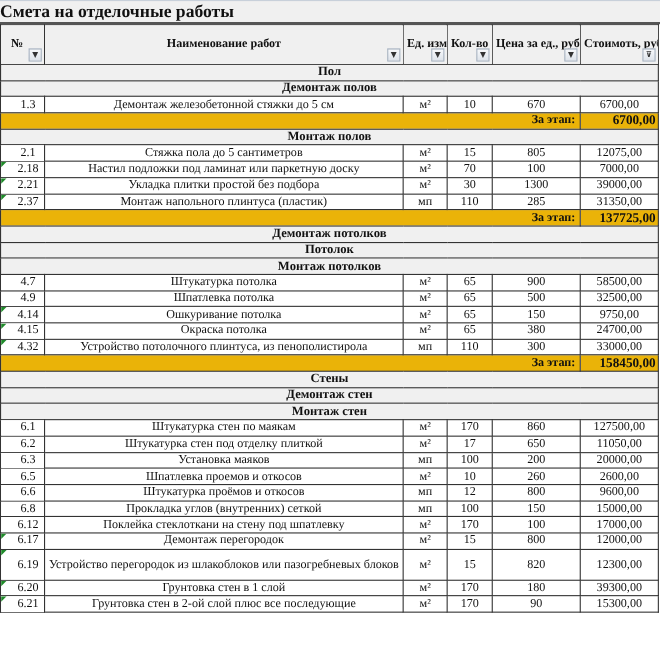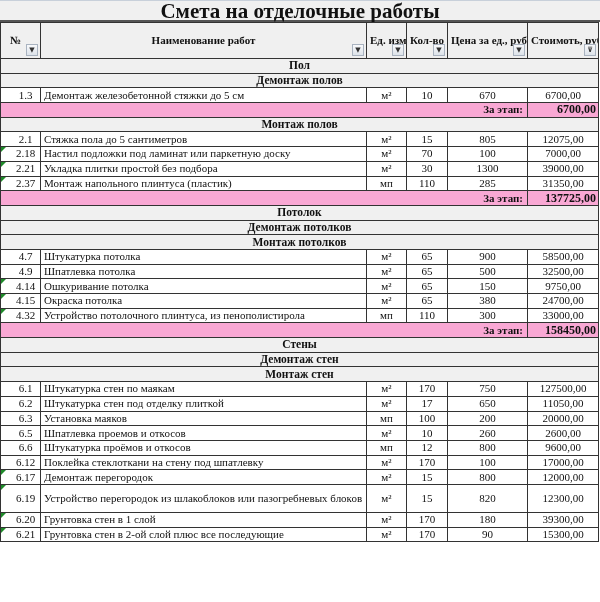--- a/index.html
+++ b/index.html
@@ -4,21 +4,21 @@
 <style>
   * { box-sizing: border-box; margin: 0; padding: 0; }
   html, body { width: 600px; height: 602px; overflow: hidden; background: #ffffff; }
   body { font-family: "Liberation Serif", "DejaVu Serif", serif; color: #111; position: relative; }
 
   .sheet { position: absolute; left: 0; top: 0; width: 600px; height: 602px; background: #ffffff; }
 
   .title {
     position: absolute; left: 0; top: 0; width: 600px; height: 22px;
     background: #f0f0f0; border-top: 1px solid #c8d0da; border-bottom: 2px solid #555;
-    text-align: center; font-weight: bold; font-size: 21px; line-height: 20px;
+    font-weight: bold; font-size: 16px; line-height: 20px;
   }
 
   table.grid {
     position: absolute; left: 0; top: 22px; width: 598px;
     border-collapse: collapse; table-layout: fixed;
     font-size: 11px;
   }
   table.grid td, table.grid th {
     border: 1px solid #333; padding: 0 3px; height: 14.7px; line-height: 13px;
     overflow: hidden; white-space: nowrap; vertical-align: middle;
@@ -41,30 +41,30 @@
     background: linear-gradient(#f8f9fb, #dde3ea); border: 1px solid #a9b3c0;
     font-size: 7px; line-height: 10px; text-align: center; color: #333;
     font-family: "DejaVu Sans", sans-serif;
   }
 
   tr.section td { background: #f0f0f0; text-align: center; font-weight: bold; font-size: 11.5px; border-left: none; border-right: none; margin-left: 24px; }
   tr.section td { border-left: 1px solid #333; border-right: 1px solid #333; }
 
   tr.item td { background: #ffffff; font-size: 11px; }
   tr.item td.no { text-align: center; position: relative; padding-left: 13px; }
-  tr.item td.name { text-align: left; }
+  tr.item td.name { text-align: center; }
   tr.item td.unit, tr.item td.qty, tr.item td.price, tr.item td.cost { text-align: center; }
   tr.item.tall td { height: 28px; }
 
   .note {
     position: absolute; left: 0; top: 0; width: 0; height: 0;
     border-top: 5px solid #1f8a2a; border-right: 5px solid transparent;
   }
 
-  tr.stage td { background: #f9a8d4; font-weight: bold; }
+  tr.stage td { background: #eab308; font-weight: bold; }
   tr.stage td.stage-label { text-align: right; font-size: 11px; padding-right: 4px; }
   tr.stage td.stage-total { text-align: right; font-size: 12px; padding-right: 2px; }
 </style>
 </head>
 <body>
 
 <div class="sheet">
   <div class="title">Смета на отделочные работы</div>
 
   <table class="grid">
@@ -161,24 +161,24 @@
         <td class="qty">110</td>
         <td class="price">285</td>
         <td class="cost">31350,00</td>
       </tr>
       <tr class="stage">
         <td colspan="5" class="stage-label">За этап:</td>
         <td class="stage-total">137725,00</td>
       </tr>
 
       <tr class="section">
+        <td colspan="6">Демонтаж потолков</td>
+      </tr>
+      <tr class="section">
         <td colspan="6">Потолок</td>
-      </tr>
-      <tr class="section">
-        <td colspan="6">Демонтаж потолков</td>
       </tr>
       <tr class="section">
         <td colspan="6">Монтаж потолков</td>
       </tr>
 
       <tr class="item">
         <td class="no">4.7</td>
         <td class="name">Штукатурка потолка</td>
         <td class="unit">м²</td>
         <td class="qty">65</td>
@@ -230,21 +230,21 @@
       </tr>
       <tr class="section">
         <td colspan="6">Монтаж стен</td>
       </tr>
 
       <tr class="item">
         <td class="no">6.1</td>
         <td class="name">Штукатурка стен по маякам</td>
         <td class="unit">м²</td>
         <td class="qty">170</td>
-        <td class="price">750</td>
+        <td class="price">860</td>
         <td class="cost">127500,00</td>
       </tr>
       <tr class="item">
         <td class="no">6.2</td>
         <td class="name">Штукатурка стен под отделку плиткой</td>
         <td class="unit">м²</td>
         <td class="qty">17</td>
         <td class="price">650</td>
         <td class="cost">11050,00</td>
       </tr>
@@ -266,20 +266,28 @@
       </tr>
       <tr class="item">
         <td class="no">6.6</td>
         <td class="name">Штукатурка проёмов и откосов</td>
         <td class="unit">мп</td>
         <td class="qty">12</td>
         <td class="price">800</td>
         <td class="cost">9600,00</td>
       </tr>
       <tr class="item">
+        <td class="no">6.8</td>
+        <td class="name">Прокладка углов (внутренних) сеткой</td>
+        <td class="unit">мп</td>
+        <td class="qty">100</td>
+        <td class="price">150</td>
+        <td class="cost">15000,00</td>
+      </tr>
+      <tr class="item">
         <td class="no">6.12</td>
         <td class="name">Поклейка стеклоткани на стену под шпатлевку</td>
         <td class="unit">м²</td>
         <td class="qty">170</td>
         <td class="price">100</td>
         <td class="cost">17000,00</td>
       </tr>
       <tr class="item">
         <td class="no"><span class="note"></span><span>6.17</span></td>
         <td class="name">Демонтаж перегородок</td>

